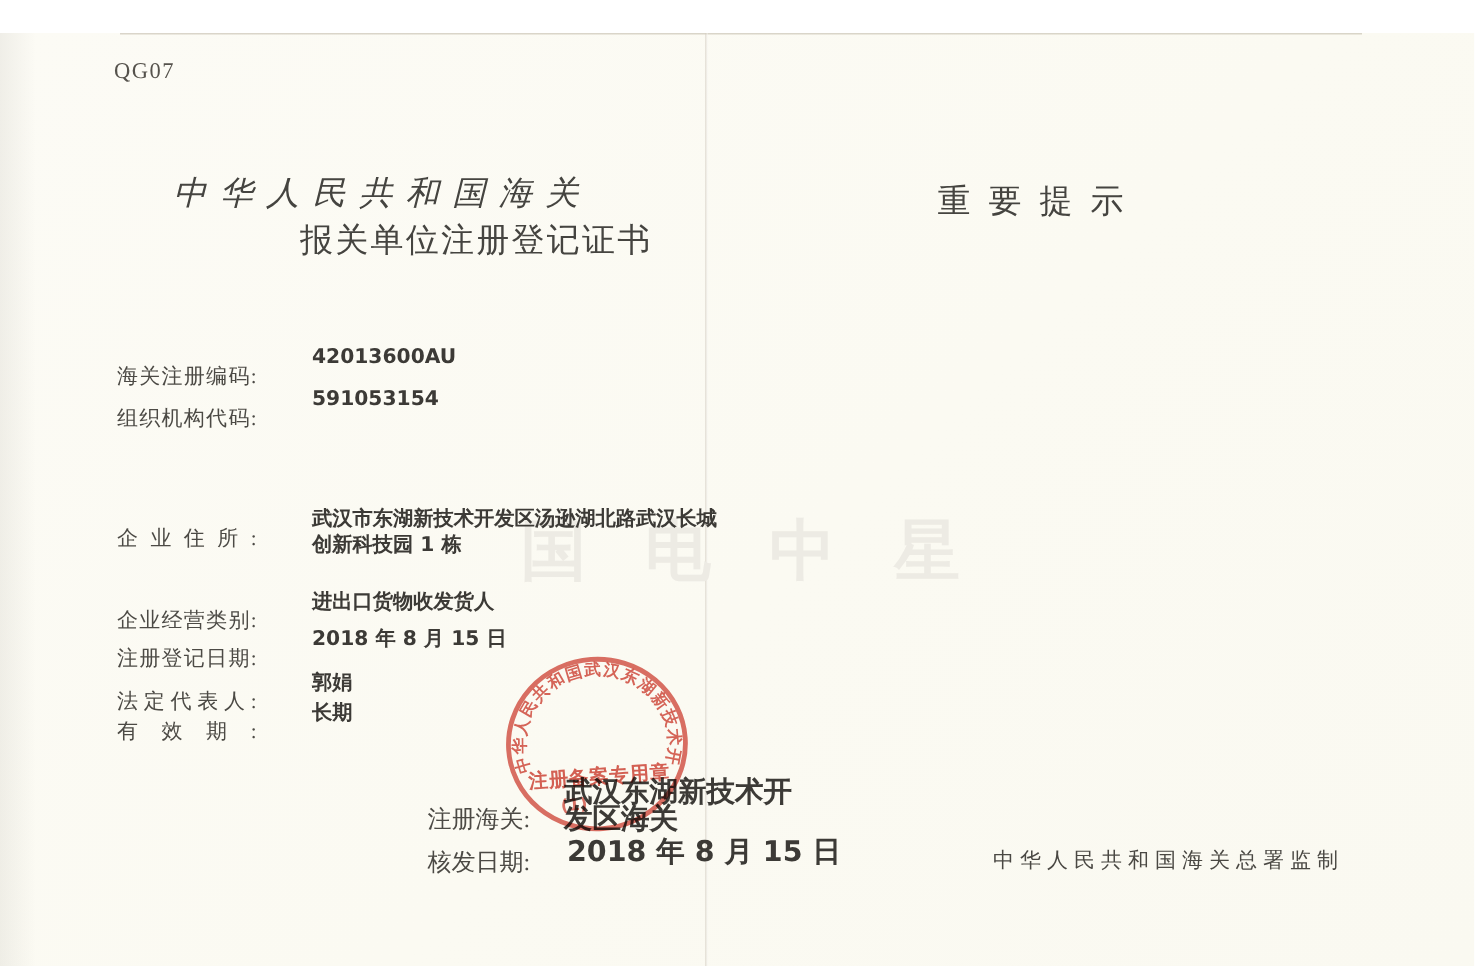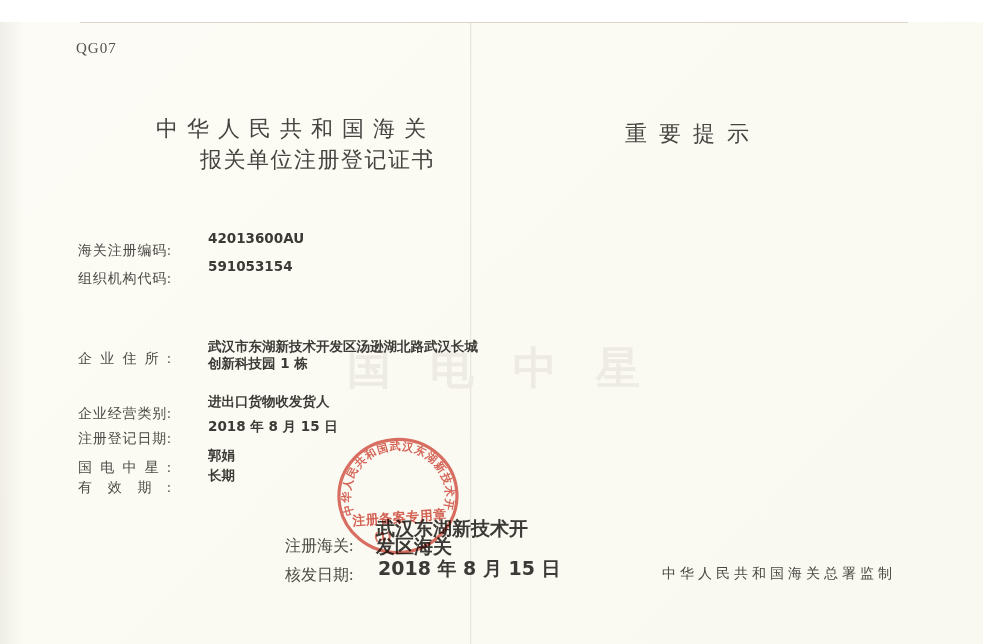--- a/index.html
+++ b/index.html
@@ -36,22 +36,22 @@
   }
   .wm-cn{
     position:absolute;left:347px;top:324px;
     font-family:"DejaVu Sans","Liberation Sans",sans-serif;
     font-weight:700;font-size:44px;line-height:1;
     letter-spacing:39px;color:#edebe4;white-space:nowrap;
   }
   
   .txt{position:absolute;color:#4a4843;z-index:2;text-align:right;}
   .form-code{left:76px;top:18px;font-size:15px;letter-spacing:1px;color:#55524c;}
-  .cert-title1{left:75px;top:92px;width:360px;
-    font-size:22px;letter-spacing:9px;color:#454440;white-space:nowrap;}
+  .cert-title1{left:75px;top:92px;width:360px;text-align:center;
+    font-size:22px;letter-spacing:9px;color:#454440;white-space:nowrap;font-style:italic;}
   .cert-title2{left:75px;top:123px;width:360px;text-align:right;
     font-size:22px;letter-spacing:1.5px;color:#454440;white-space:nowrap;}
   .notice-title{left:492px;top:97px;width:390px;text-align:center;
     font-size:22px;letter-spacing:12px;text-indent:12px;color:#454440;white-space:nowrap;}
   .notice-body{left:517px;top:133px;width:346px;
     font-size:15px;letter-spacing:3.5px;line-height:21px;color:#4a4843;}
   .notice-line{white-space:nowrap;}
   .notice-line.indent{text-indent:36px;}
   .publisher{left:662px;top:543px;font-size:14px;letter-spacing:4px;
     color:#4a4843;white-space:nowrap;}
@@ -122,21 +122,21 @@
     </div>
     <div class="field-row row5">
       <span class="lbl">企业经营类别:</span>
       <span class="val">进出口货物收发货人</span>
     </div>
     <div class="field-row row6">
       <span class="lbl">注册登记日期:</span>
       <span class="val">2018 年 8 月 15 日</span>
     </div>
     <div class="field-row row7">
-      <span class="lbl">国电中星:</span>
+      <span class="lbl">法定代表人:</span>
       <span class="val">郭娟</span>
     </div>
     <div class="field-row row8">
       <span class="lbl">有效期:</span>
       <span class="val">长期</span>
     </div>
 
     <div class="reg-lbl customs-lbl">注册海关:</div>
     <div class="reg-val customs-val">
       <span>武汉东湖新技术开</span><br>

